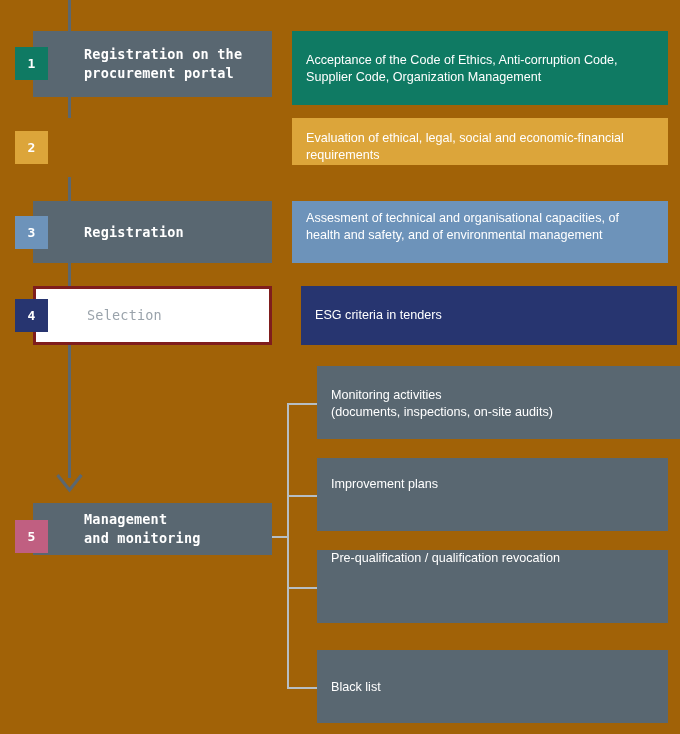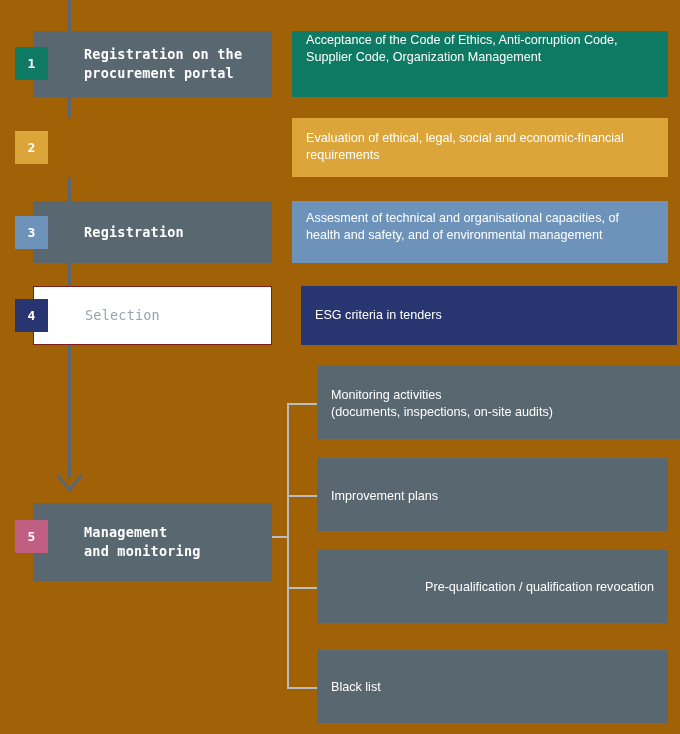--- a/index.html
+++ b/index.html
@@ -46,21 +46,21 @@
   
   .stage {
     position: absolute;
     box-sizing: border-box;
     background: #596771;
     display: flex;
     align-items: center;
   }
   .stage.open {
     background: #ffffff;
-    border: 1px solid #7f1d1d;
+    border: 3px solid #7f1d1d;
   }
   .stage-label {
     color: #ffffff;
     font-family: "DejaVu Sans Mono", monospace;
     font-size: 13.5px;
     line-height: 19px;
     letter-spacing: 0.2px;
     padding-left: 51px;
     padding-right: 10px;
     font-weight: 700;
@@ -125,29 +125,29 @@
   <div class="tree-h" style="left:287px; top:587px; width:31px;"></div>
   <div class="tree-h" style="left:287px; top:687px; width:31px;"></div>
 
   <div class="stage" style="left:33px; top:31px; width:239px; height:66px;">
     <div class="stage-label">Registration on the
 procurement portal</div>
   </div>
   <div class="badge" style="left:15px; top:47px; background:#0f7a63;">
     <span>1</span>
   </div>
-  <div class="detail" style="left:292px; top:31px; width:376px; height:66px; background:#0f7a63; padding-top:1px;">
+  <div class="detail" style="left:292px; top:31px; width:376px; height:74px; background:#0f7a63; padding-top:21px;">
     <div class="detail-text">Acceptance of the Code of Ethics, Anti-corruption Code,
 Supplier Code, Organization Management</div>
   </div>
 
   <div class="badge" style="left:15px; top:131px; background:#dca53a;">
     <span>2</span>
   </div>
-  <div class="detail" style="left:292px; top:118px; width:376px; height:59px; background:#dca53a; padding-top:12px;">
+  <div class="detail" style="left:292px; top:118px; width:376px; height:47px; background:#dca53a; padding-top:12px;">
     <div class="detail-text">Evaluation of ethical, legal, social and economic-financial requirements</div>
   </div>
 
   <div class="stage" style="left:33px; top:201px; width:239px; height:62px;">
     <div class="stage-label">Registration</div>
   </div>
   <div class="badge" style="left:15px; top:216px; background:#6d93ba;">
     <span>3</span>
   </div>
   <div class="detail" style="left:292px; top:201px; width:376px; height:62px; background:#6d93ba; padding-top:9px;">
@@ -157,38 +157,38 @@
   <div class="stage open" style="left:33px; top:286px; width:239px; height:59px;">
     <div class="stage-label">Selection</div>
   </div>
   <div class="badge" style="left:15px; top:299px; background:#273570;">
     <span>4</span>
   </div>
   <div class="detail" style="left:292px; top:286px; width:376px; height:59px; background:#273570; padding-top:21px;margin-left:9px;">
     <div class="detail-text">ESG criteria in tenders</div>
   </div>
 
-  <div class="stage" style="left:33px; top:503px; width:239px; height:78px;">
+  <div class="stage" style="left:33px; top:503px; width:239px; height:52px;">
     <div class="stage-label">Management
 and monitoring</div>
   </div>
   <div class="badge" style="left:15px; top:520px; background:#c05f81;">
     <span>5</span>
   </div>
 
   <div class="detail" style="left:317px; top:366px; width:409px; height:73px; background:#596771; padding-top:21px;">
     <div class="detail-text">Monitoring activities
 (documents, inspections, on-site audits)</div>
   </div>
 
-  <div class="detail" style="left:317px; top:458px; width:351px; height:73px; background:#596771; padding-top:30px;">
+  <div class="detail" style="left:317px; top:458px; width:351px; height:73px; background:#596771; padding-top:18px;">
     <div class="detail-text">Improvement plans</div>
   </div>
 
-  <div class="detail" style="left:317px; top:550px; width:351px; height:73px; background:#596771; padding-top:29px;justify-content:flex-end;">
+  <div class="detail" style="left:317px; top:550px; width:351px; height:73px; background:#596771; ">
     <div class="detail-text">Pre-qualification / qualification revocation</div>
   </div>
 
   <div class="detail" style="left:317px; top:650px; width:351px; height:73px; background:#596771; padding-top:29px;">
     <div class="detail-text">Black list</div>
   </div>
 
 </div>
 
 </body></html>

